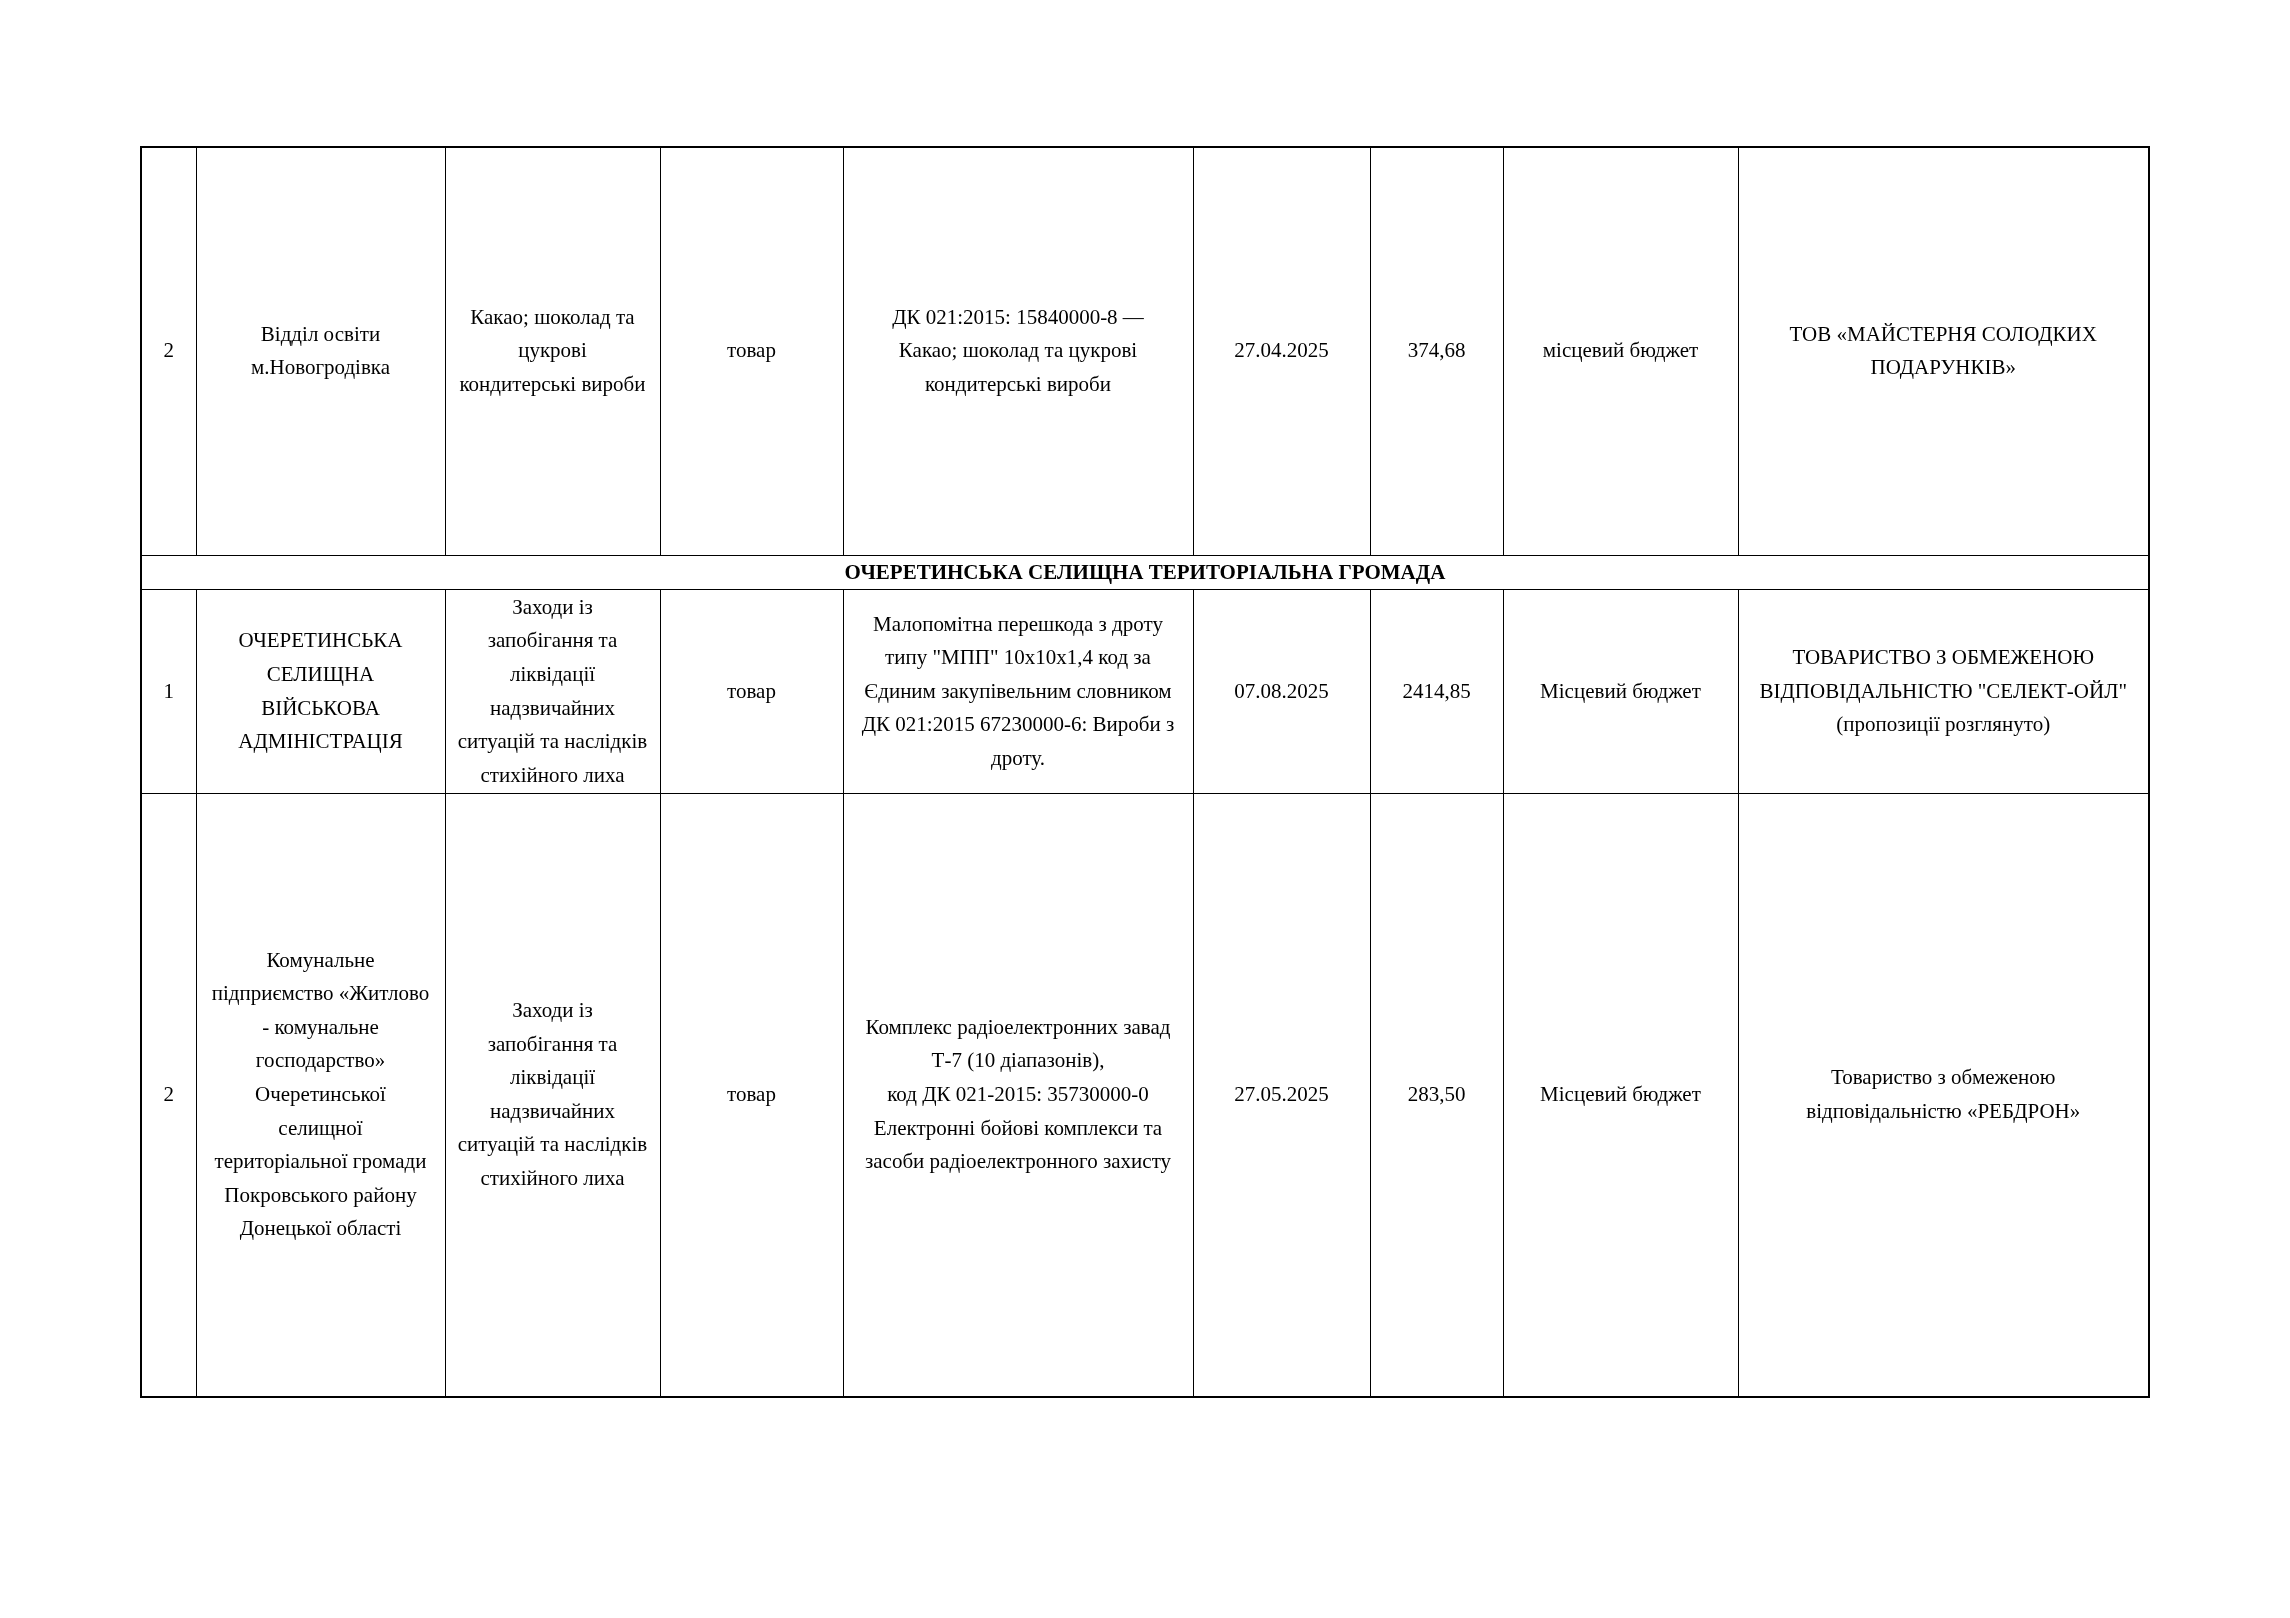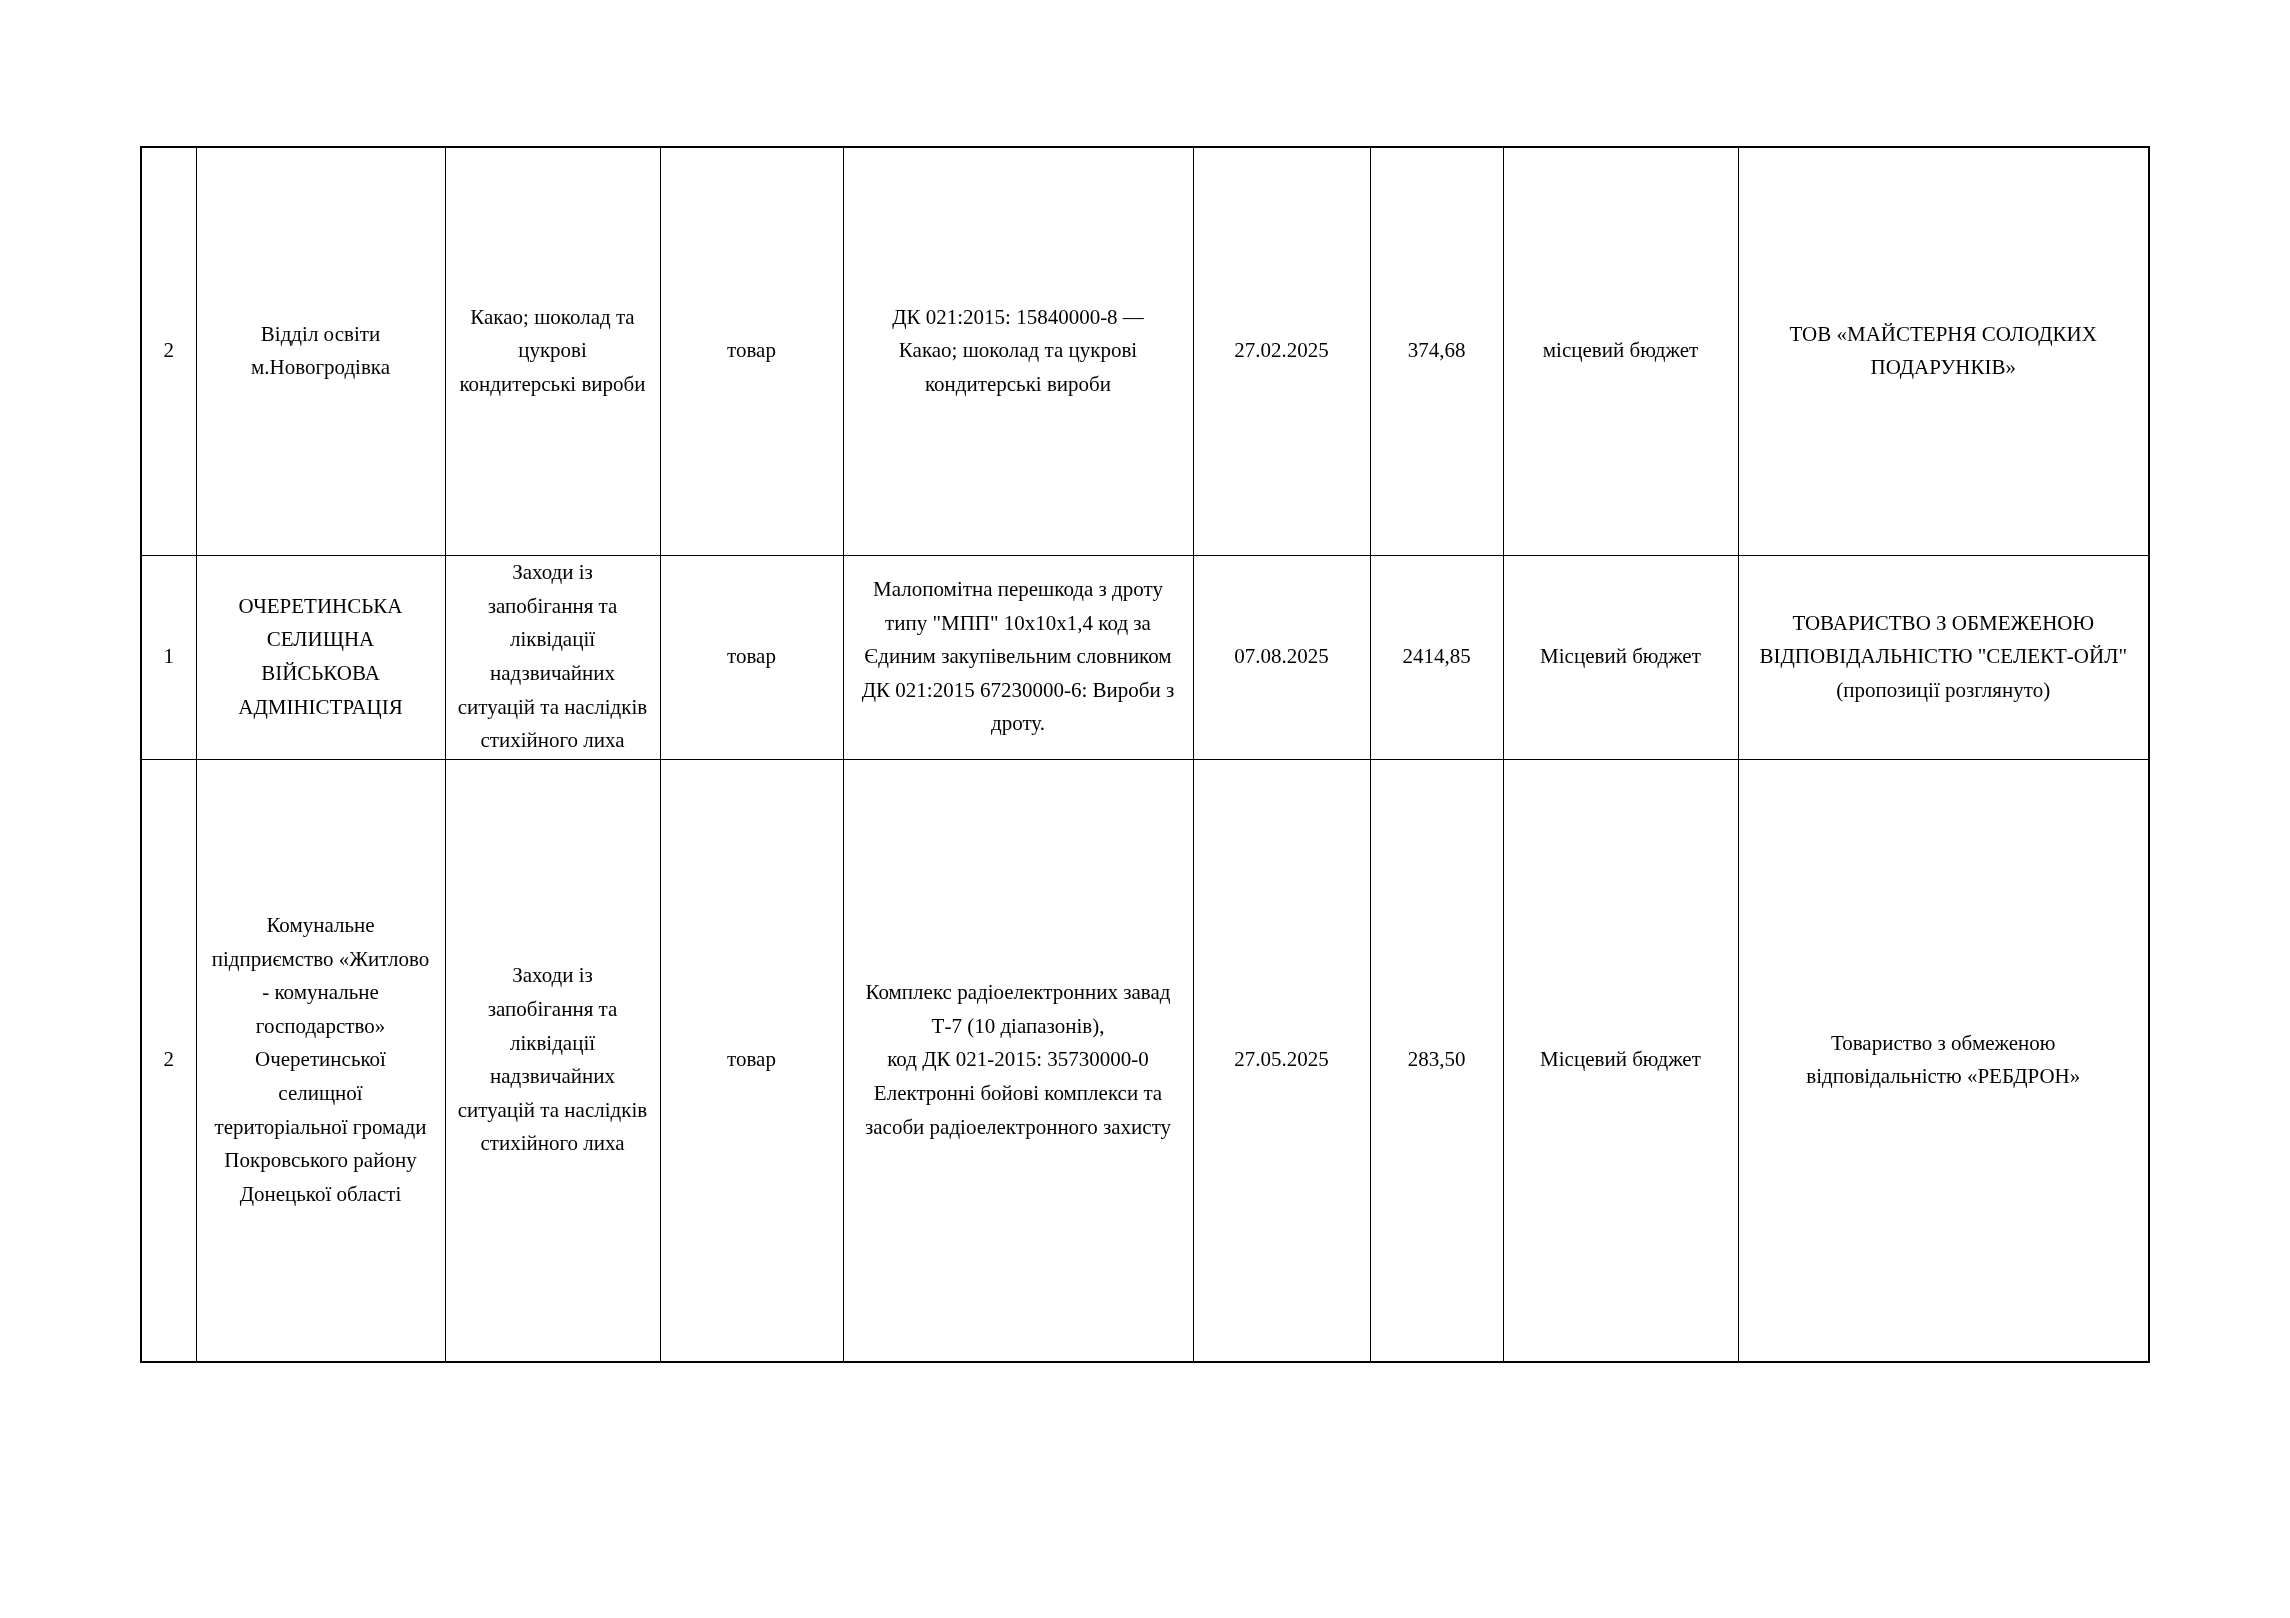--- a/index.html
+++ b/index.html
@@ -74,27 +74,30 @@
       <td>2</td>
       <td>Відділ освіти
 м.Новогродівка</td>
       <td>Какао; шоколад та
 цукрові
 кондитерські вироби</td>
       <td>товар</td>
       <td class="desc-cell">ДК 021:2015: 15840000-8 —
 Какао; шоколад та цукрові
 кондитерські вироби</td>
-      <td>27.02.2025</td>
+      <td>27.04.2025</td>
       <td>374,68</td>
       <td>місцевий бюджет</td>
       <td>ТОВ «МАЙСТЕРНЯ СОЛОДКИХ
 ПОДАРУНКІВ»</td>
     </tr>
 
+    <tr class="band-row">
+      <td colspan="9" class="band-cell">ОЧЕРЕТИНСЬКА СЕЛИЩНА ТЕРИТОРІАЛЬНА ГРОМАДА</td>
+    </tr>
 
     <tr class="row-mid">
       <td>1</td>
       <td>ОЧЕРЕТИНСЬКА
 СЕЛИЩНА
 ВІЙСЬКОВА
 АДМІНІСТРАЦІЯ</td>
       <td>Заходи із
 запобігання та
 ліквідації

